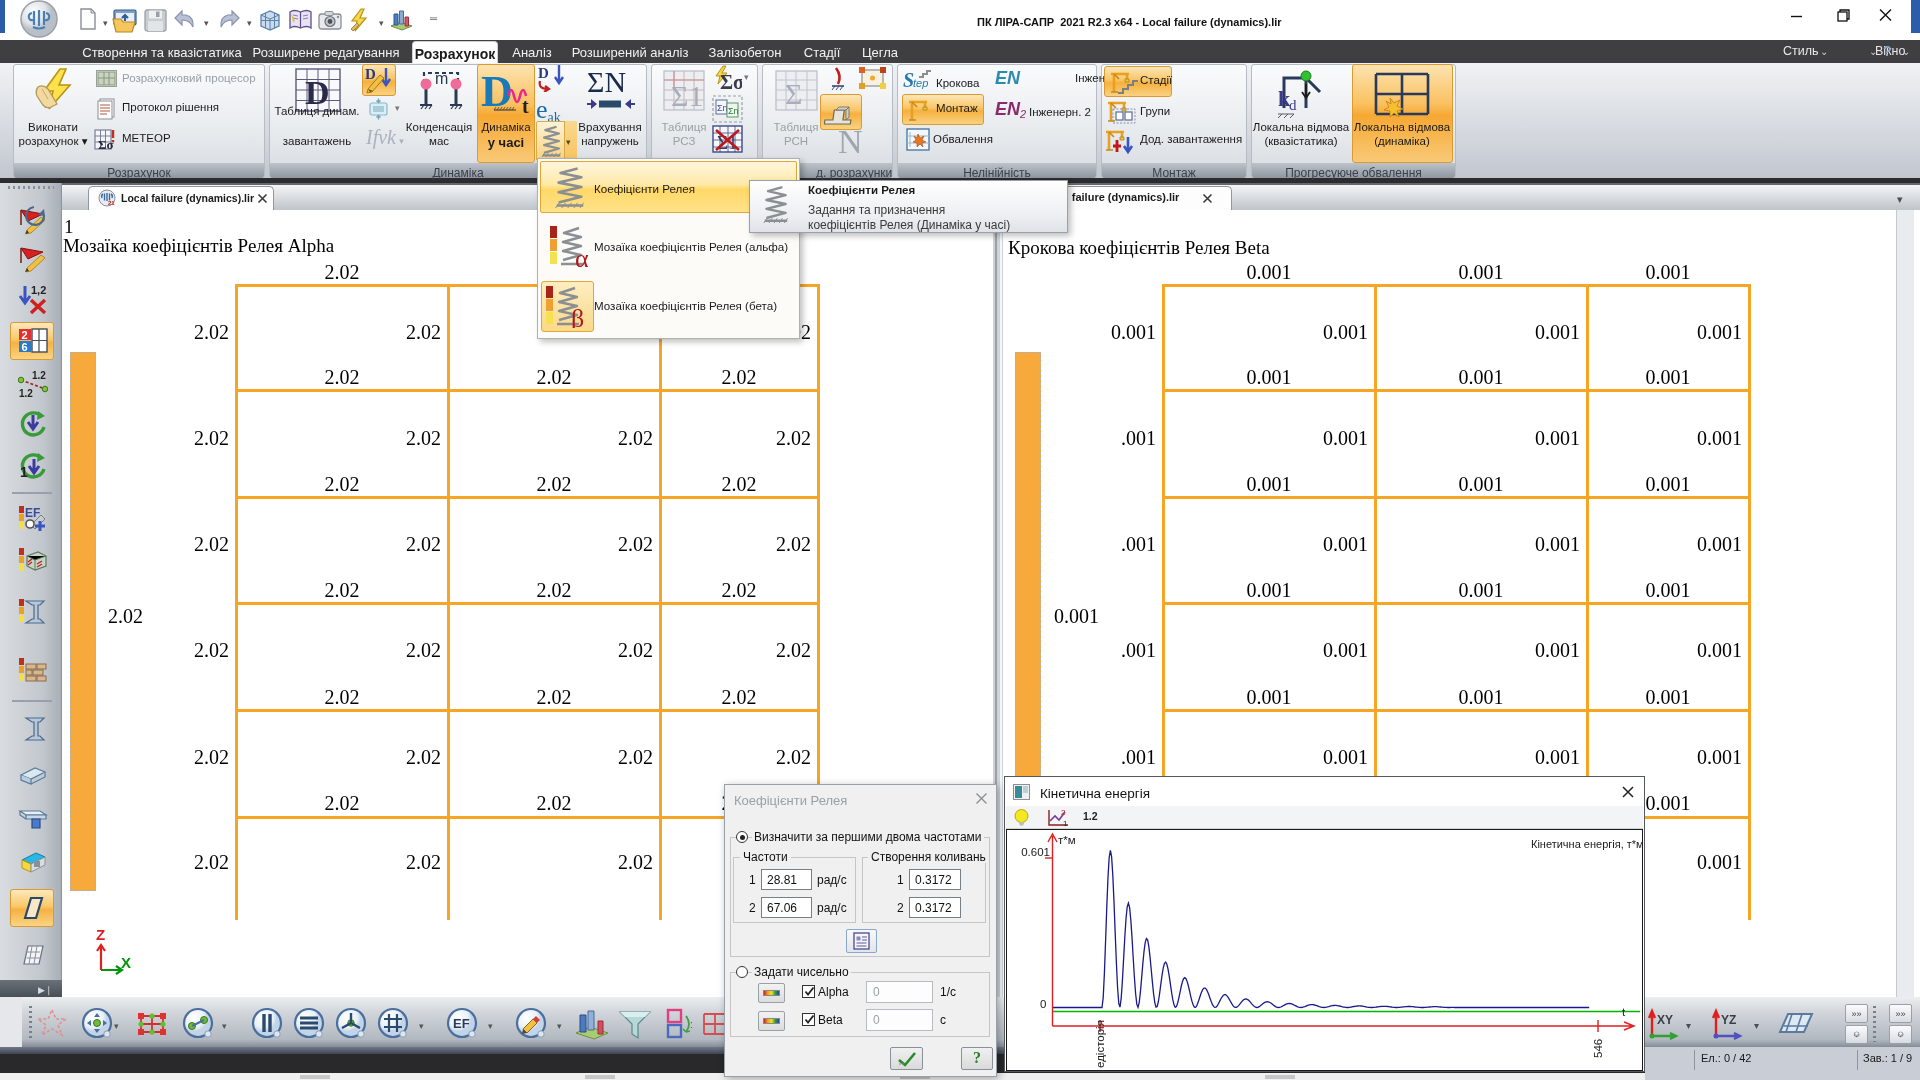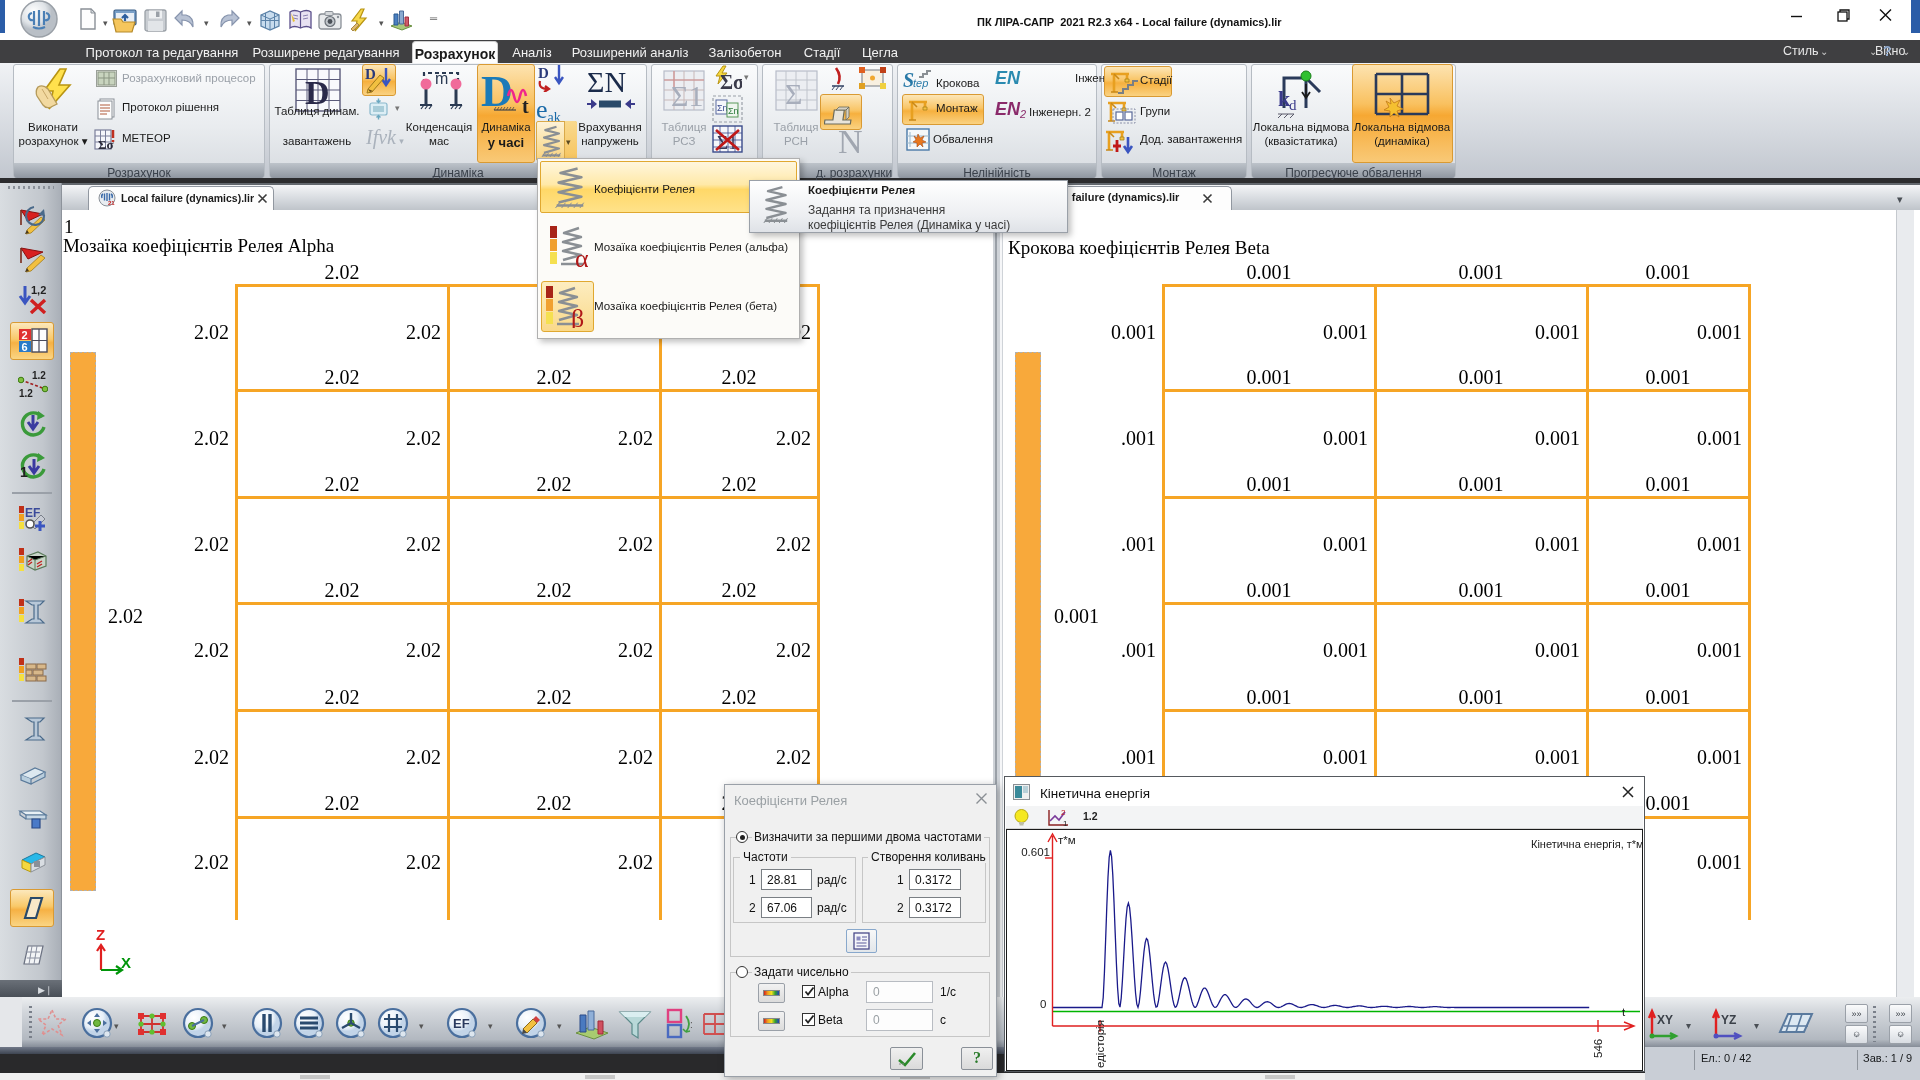--- a/index.html
+++ b/index.html
@@ -89,21 +89,21 @@
   </svg>
 <div class="ab" style="left:430px;top:14px;font-size:10px;color:#666;font-weight:400;font-family:'Liberation Sans',sans-serif;white-space:nowrap;line-height:1;">═</div>
 <div class="ab" style="left:977px;top:17px;font-size:11px;color:#111;font-weight:700;font-family:'Liberation Sans',sans-serif;white-space:nowrap;line-height:1;">ПК ЛІРА-САПР&nbsp; 2021 R2.3 x64 - Local failure (dynamics).lir</div>
 <svg class="ab" style="left:1780px;top:5px" width="130" height="24" viewBox="0 0 130 24">
 <path d="M11 11.5 h11" stroke="#111" stroke-width="1.4"></path>
 <rect x="58" y="7" width="9" height="9" fill="none" stroke="#111" stroke-width="1.3"></rect>
     <path d="M60 7 v-2 h9 v9 h-2" fill="none" stroke="#111" stroke-width="1.3"></path>
 <path d="M100 4.5 l11 11 M111 4.5 l-11 11" stroke="#111" stroke-width="1.4"></path>
 </svg>
 <div class="ab" style="left:0px;top:40px;width:1920px;height:23px;background:#3f3f41;"></div>
-<div class="ab" style="left:162px;top:46px;transform:translateX(-50%);font-size:13px;color:#f2f2f2;font-weight:400;font-family:'Liberation Sans',sans-serif;white-space:nowrap;line-height:1;">Протокол та редагування</div>
+<div class="ab" style="left:162px;top:46px;transform:translateX(-50%);font-size:13px;color:#f2f2f2;font-weight:400;font-family:'Liberation Sans',sans-serif;white-space:nowrap;line-height:1;">Створення та квазістатика</div>
 <div class="ab" style="left:326px;top:46px;transform:translateX(-50%);font-size:13px;color:#f2f2f2;font-weight:400;font-family:'Liberation Sans',sans-serif;white-space:nowrap;line-height:1;">Розширене редагування</div>
 <div class="ab" style="left:412px;top:41px;width:86px;height:22px;background:#fdfdfd;border-radius:4px 4px 0 0;border:1px solid #d0d0d0;border-bottom:none;"></div>
 <div class="ab" style="left:455px;top:46.5px;transform:translateX(-50%);font-size:14px;color:#1a1a1a;font-weight:700;font-family:'Liberation Sans',sans-serif;white-space:nowrap;line-height:1;">Розрахунок</div>
 <div class="ab" style="left:532px;top:46px;transform:translateX(-50%);font-size:13px;color:#f2f2f2;font-weight:400;font-family:'Liberation Sans',sans-serif;white-space:nowrap;line-height:1;">Аналіз</div>
 <div class="ab" style="left:630px;top:46px;transform:translateX(-50%);font-size:13px;color:#f2f2f2;font-weight:400;font-family:'Liberation Sans',sans-serif;white-space:nowrap;line-height:1;">Розширений аналіз</div>
 <div class="ab" style="left:745px;top:46px;transform:translateX(-50%);font-size:13px;color:#f2f2f2;font-weight:400;font-family:'Liberation Sans',sans-serif;white-space:nowrap;line-height:1;">Залізобетон</div>
 <div class="ab" style="left:822px;top:46px;transform:translateX(-50%);font-size:13px;color:#f2f2f2;font-weight:400;font-family:'Liberation Sans',sans-serif;white-space:nowrap;line-height:1;">Стадії</div>
 <div class="ab" style="left:880px;top:46px;transform:translateX(-50%);font-size:13px;color:#f2f2f2;font-weight:400;font-family:'Liberation Sans',sans-serif;white-space:nowrap;line-height:1;">Цегла</div>
 <div class="ab" style="left:1783px;top:45px;font-size:12.5px;color:#e8e8e8;font-weight:400;font-family:'Liberation Sans',sans-serif;white-space:nowrap;line-height:1;">Стиль</div>
 <div class="ab" style="left:1820px;top:47px;font-size:10px;color:#ccc;font-weight:400;font-family:'Liberation Sans',sans-serif;white-space:nowrap;line-height:1;">⌄</div>

